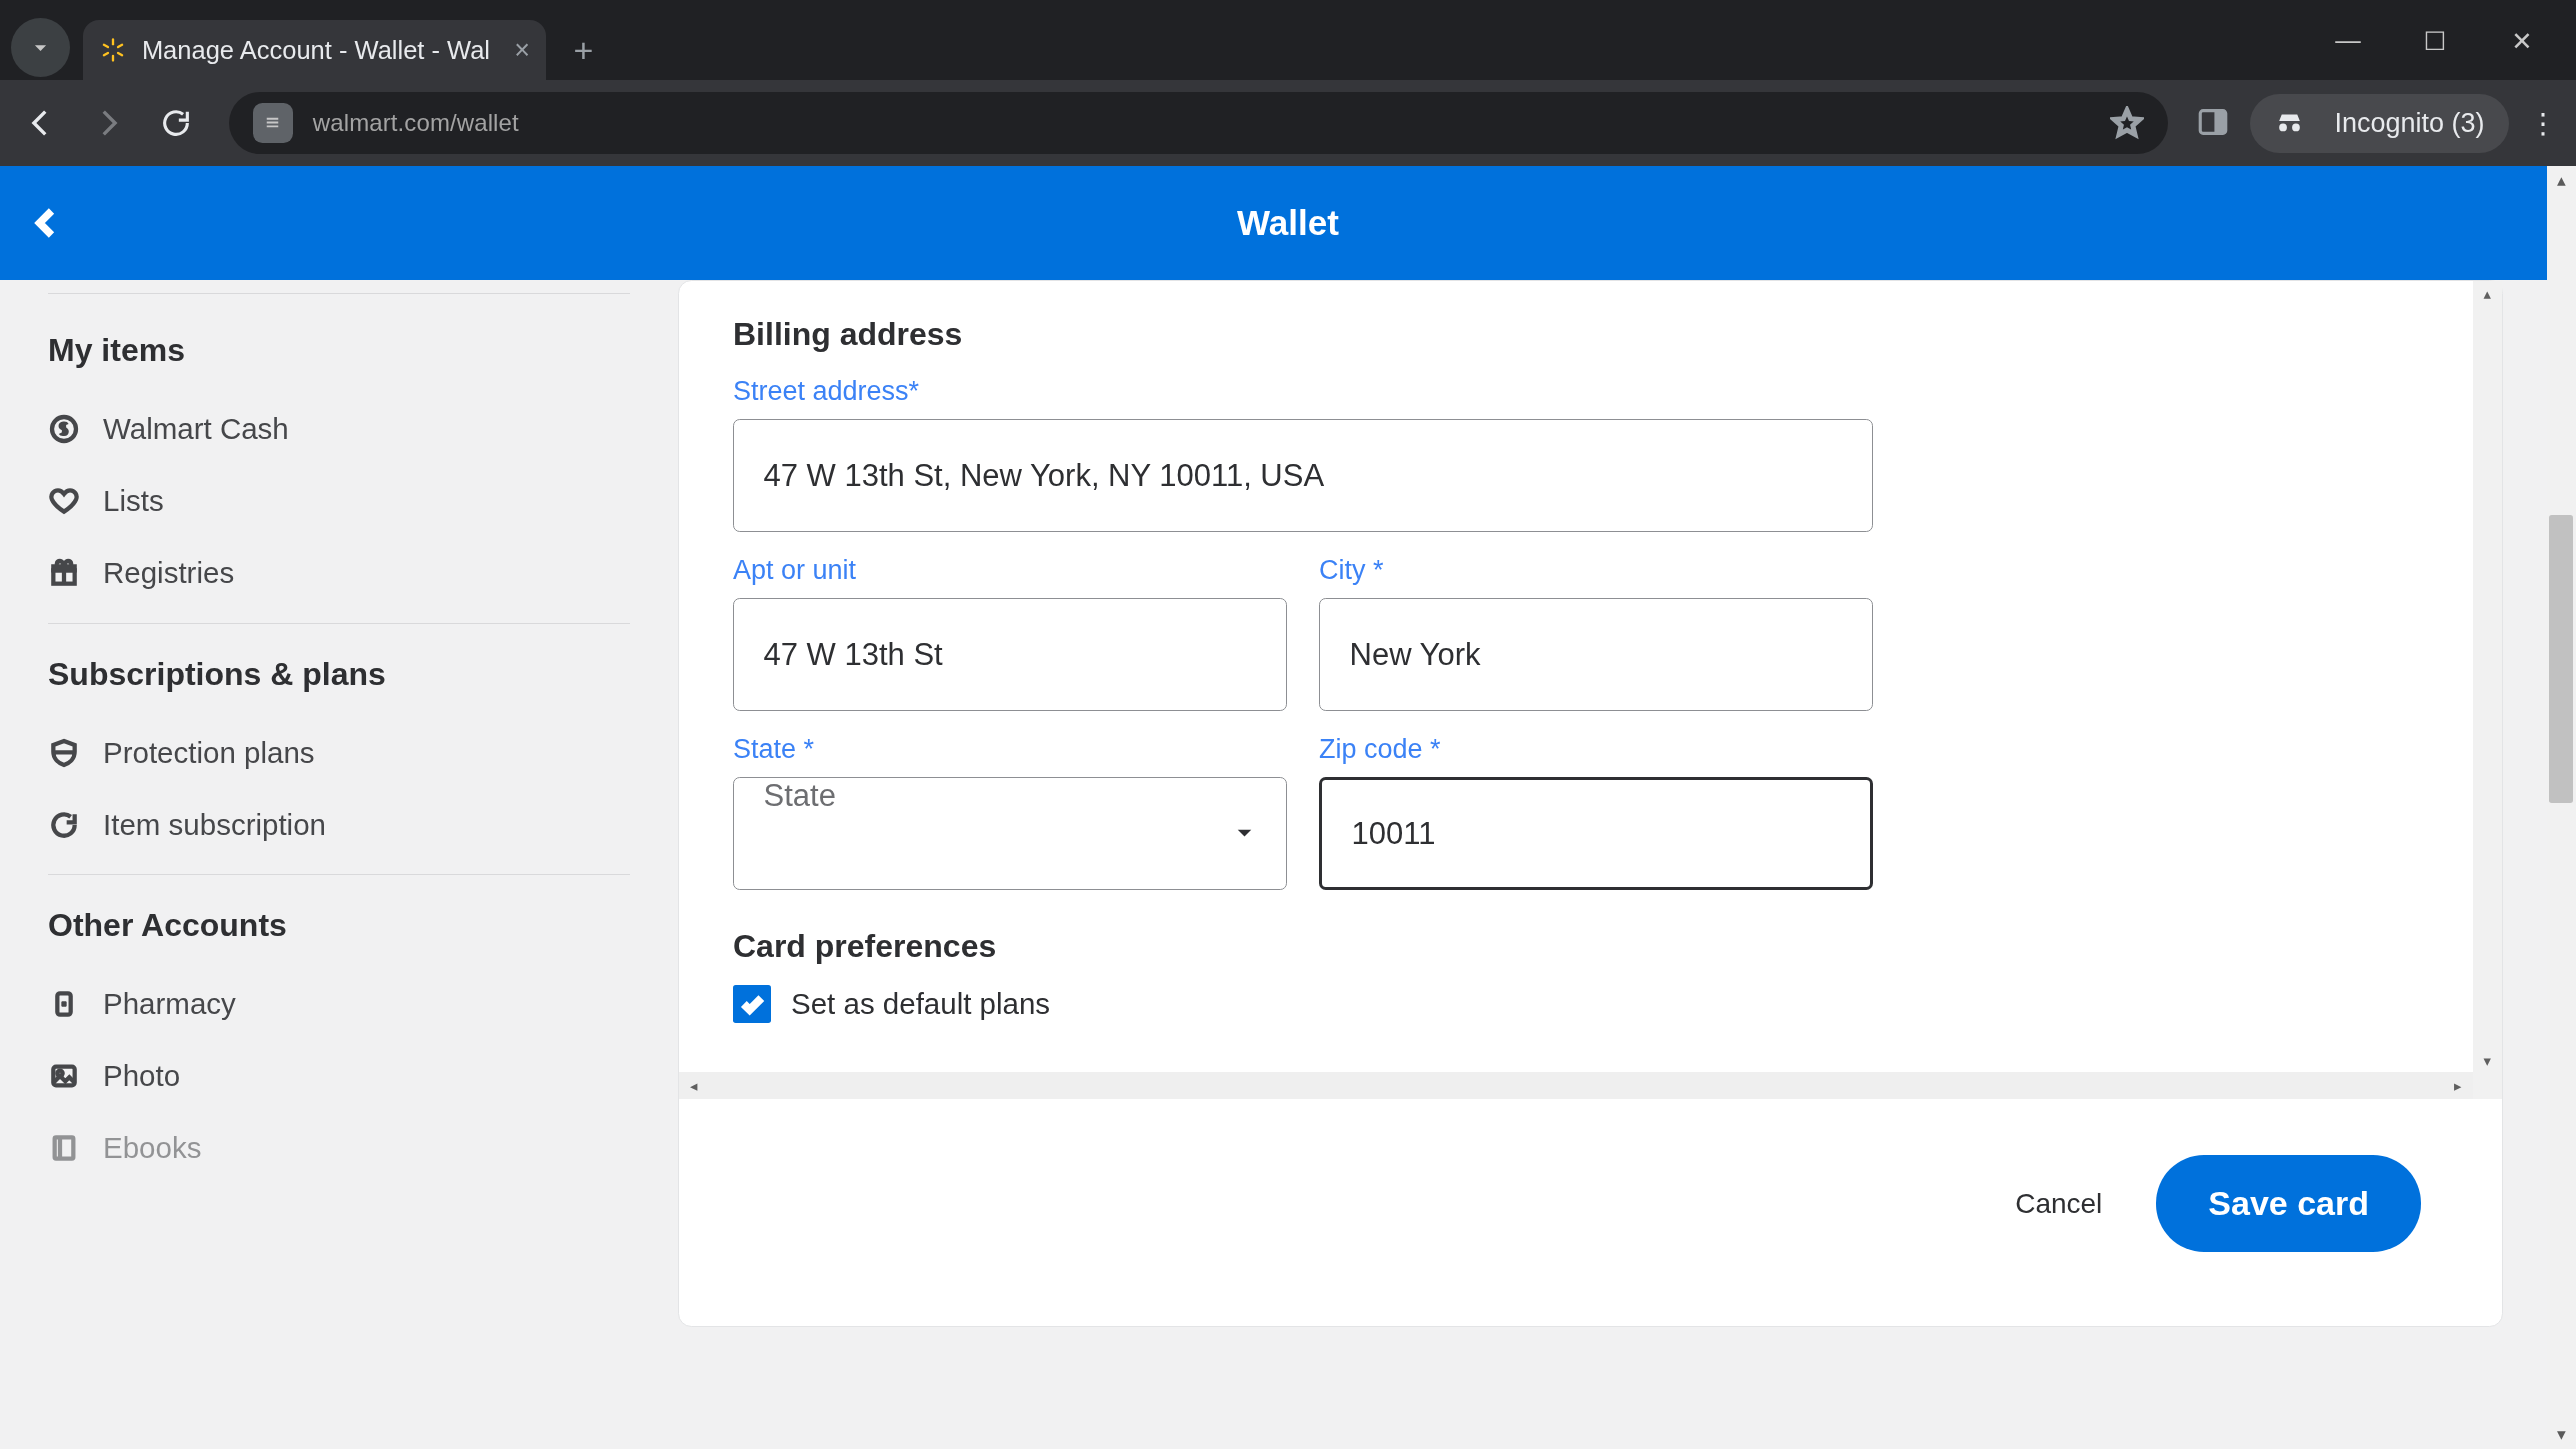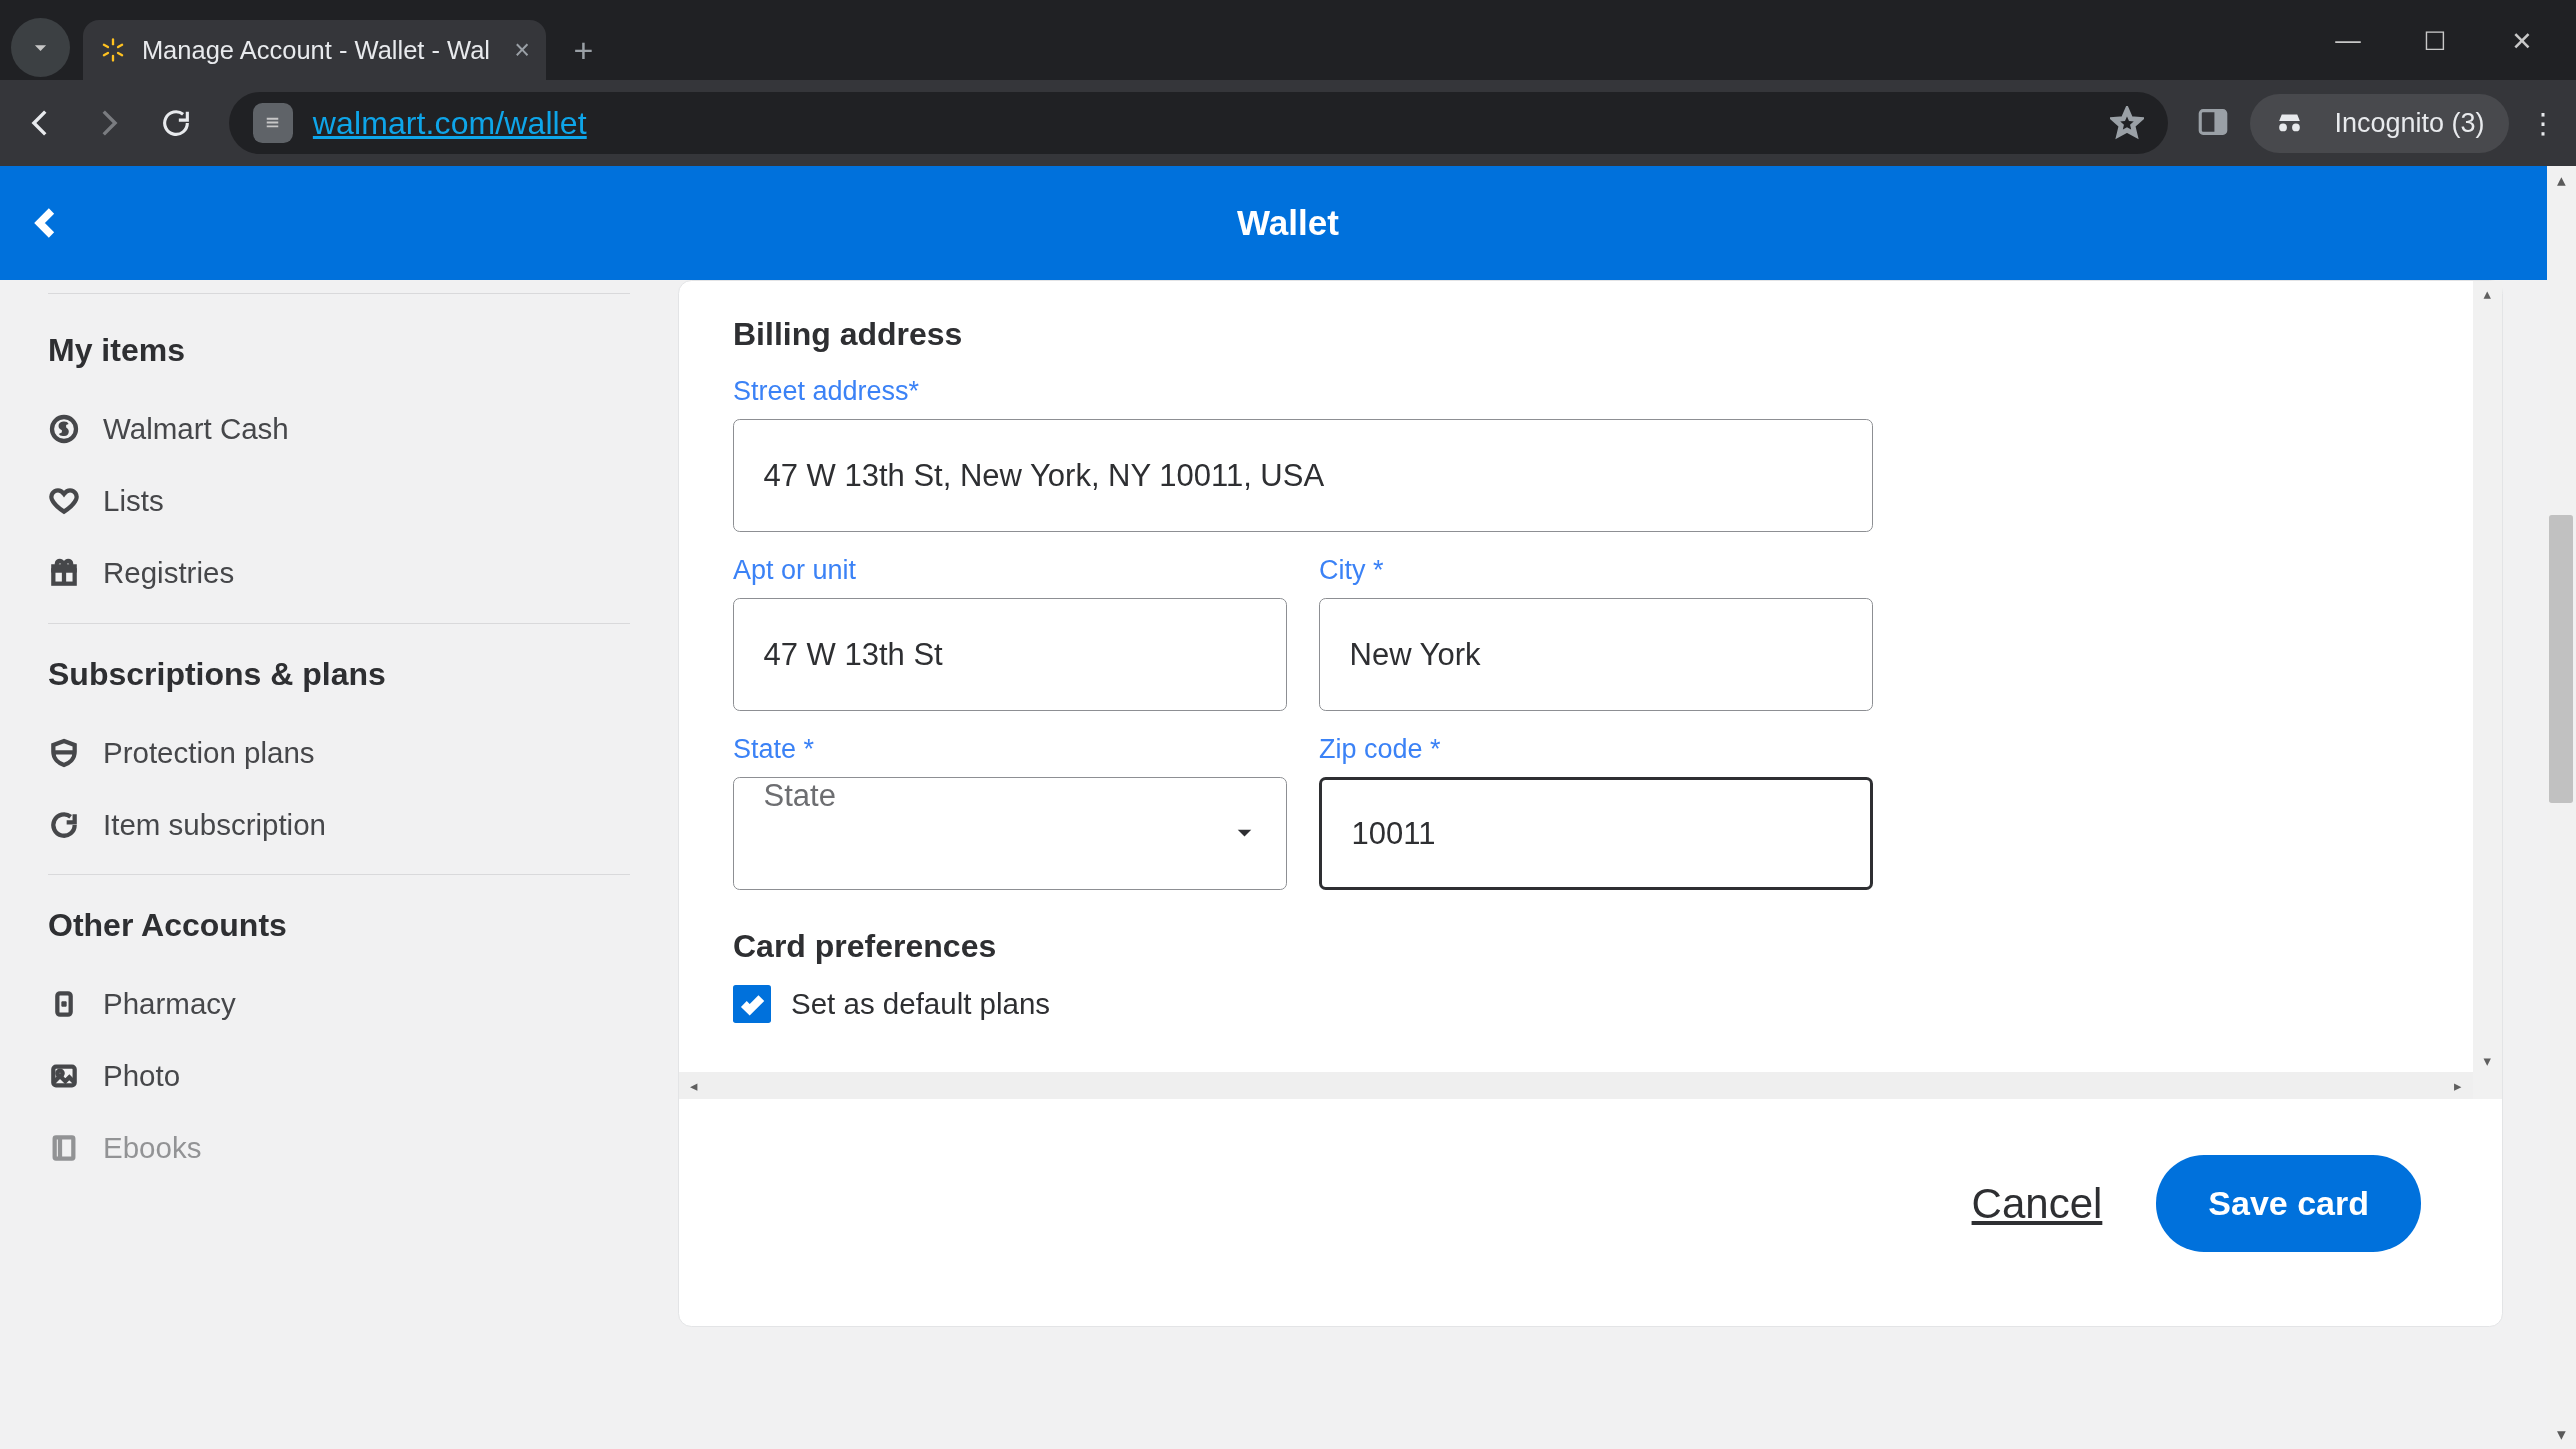--- a/index.html
+++ b/index.html
@@ -36,21 +36,21 @@
   }
   .nav-btn { width: 50px; height: 50px; display: inline-flex; align-items: center; justify-content: center; border-radius: 50%; }
   .nav-btn svg { width: 34px; height: 34px; fill: #9aa0a6; }
   .nav-btn.enabled svg { fill: #e8eaed; }
   .omnibox {
     flex: 1; height: 62px; background: #202124; border-radius: 31px; display: flex; align-items: center;
     padding: 0 24px; margin: 0 10.7px; gap: 20px;
   }
   .site-chip { width: 40px; height: 40px; border-radius: 9.4px; background: #5f6368; display:inline-flex; align-items:center; justify-content:center;}
   .site-chip svg { width: 23px; height: 23px; fill: #c7c7c7; }
-  .url { color: #0ea5e9; font-size: 32px; letter-spacing: 0.1px; text-decoration: underline; }
+  .url { color: #a3a3a3; font-size: 24px; letter-spacing: 0.1px; }
   .omni-right { margin-left: auto; display: flex; align-items: center; gap: 24px; }
   .star { width: 34px; height: 34px; }
   .star svg { width: 34px; height: 34px; fill: none; stroke: #9aa0a6; stroke-width: 3.5; }
   .ext-btn { width: 36px; height: 36px; }
   .ext-btn svg { width: 34px; height: 34px; fill: #9aa0a6; }
   .incognito-pill {
     height: 59px; border-radius: 29.5px; background: #48494d; color: #e8eaed; font-size: 27px;
     display: inline-flex; align-items: center; padding: 0 24px; gap: 30px;
   }
   .incognito-pill svg { width: 31px; height: 31px; fill: #e8eaed; }
@@ -122,21 +122,21 @@
 
   .checkbox-row { display:flex; align-items:center; gap: 20px; margin-top: 20px; }
   .checkbox {
     width: 38px; height: 38px; background:#0071dc; border-radius:2.7px; display:inline-flex;
     align-items:center; justify-content:center;
   }
   .checkbox svg { width: 28px; height: 28px; stroke:#fff; stroke-width:7; fill:none; }
   .checkbox-label { font-size: 29.5px; color:#2e2f32; }
 
   .actions { display:flex; justify-content:flex-end; align-items:center; gap: 54px; padding: 56px 81px 74px; }
-  .link-cancel { font-size: 42px; color:#2e2f32; text-decoration: underline; cursor:pointer; }
+  .link-cancel { font-size: 28px; color:#2e2f32; cursor:pointer; }
   .btn-primary {
     background:#0071dc; color:#fff; font-size: 34px; font-weight:700; border:none; border-radius: 48px;
     height: 97px; padding: 0 52px; cursor:pointer;
   }
 </style>
 </head>
 <body>
 
 <div class="browser-titlebar"></div>
 <div class="tabstrip">

